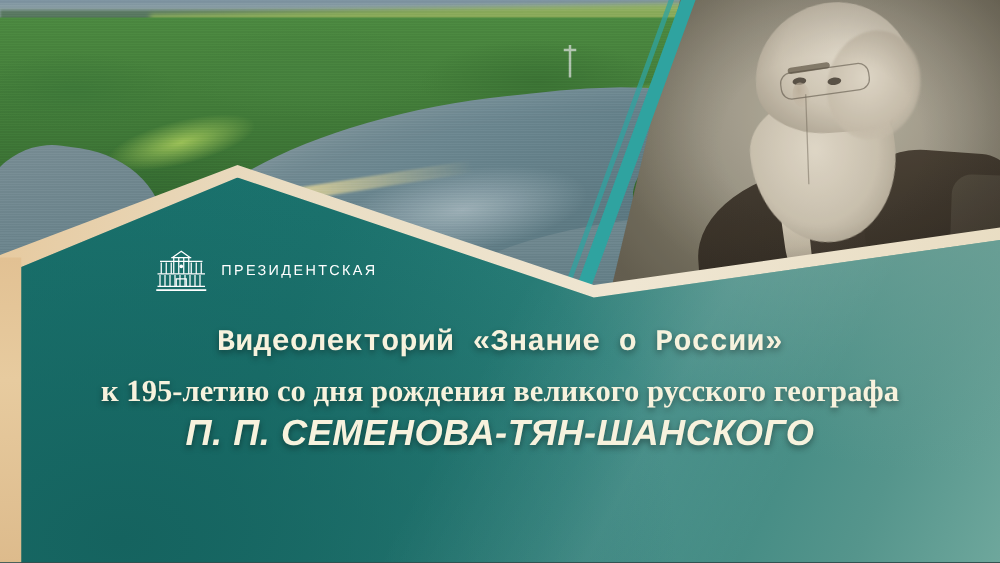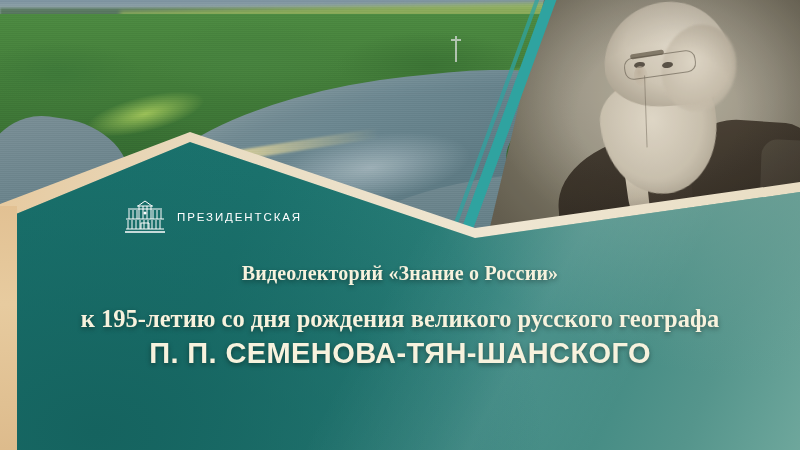--- a/index.html
+++ b/index.html
@@ -301,31 +301,32 @@
     font-size:13.5px;letter-spacing:2.4px;font-weight:700;
   }
 
   
   .titles{
     position:absolute;left:0;top:262px;width:800px;text-align:center;
     color:#f7f2dd;
     text-shadow:0 2px 5px rgba(0,0,0,.38);
   }
   .t-line1{
-    font-family:Liberation Serif, serif;
-    font-weight:700;font-size:20px;letter-spacing:.2px;line-height:1.12;
+    font-family:Liberation Mono, monospace;
+    font-weight:700;font-size:24px;letter-spacing:.2px;line-height:1.12;
   }
   .t-line2{
     font-family:"Liberation Serif", serif;
-    font-weight:700;font-size:24.5px;line-height:1.2;margin-top:20px;
+    font-weight:700;font-size:24.5px;line-height:1.2;margin-top:10px;
   }
   .t-line3{
     font-family:"Liberation Sans", sans-serif;
     font-weight:700;font-size:29px;letter-spacing:.4px;line-height:1.15;
     margin-top:3px;
+    font-style:italic;
   }
   .date{
     position:absolute;right:92px;top:392px;
     font-family:"Liberation Serif", serif;
     font-style:italic;font-weight:700;font-size:17px;
     color:#f7f2dd;
     text-shadow:0 1px 4px rgba(0,0,0,.35);
   }
 </style>
 </head>

